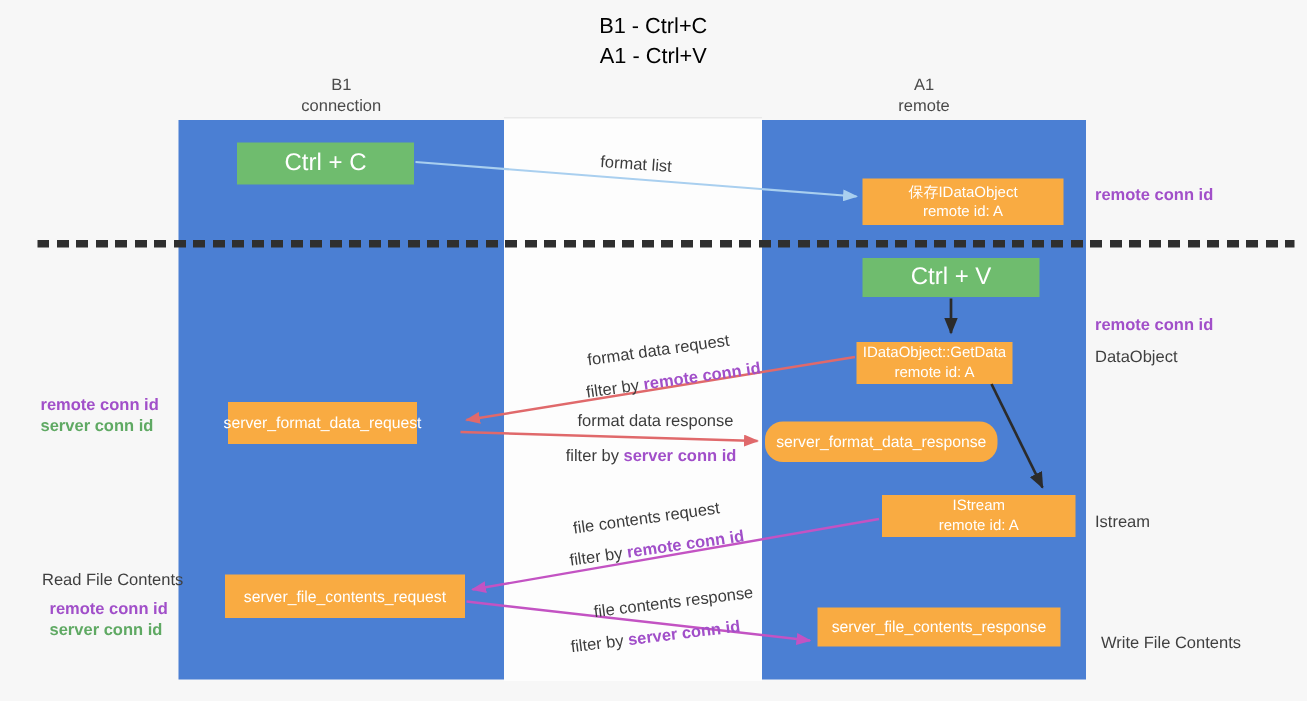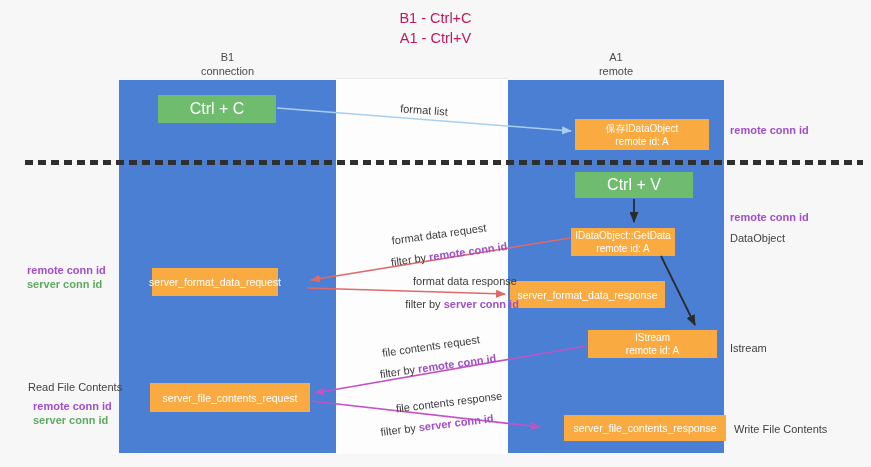--- a/index.html
+++ b/index.html
@@ -1,37 +1,37 @@
 <!DOCTYPE html>
 <html><head>
 <meta charset="utf-8">
 <style>
   html,body{margin:0;padding:0;background:#f7f7f7;}
   .canvas{position:relative;width:871px;height:467px;background:#f7f7f7;overflow:hidden;
           font-family:"Liberation Sans", sans-serif;color:#3f3f3f;}
   .abs{position:absolute;}
-  .title{left:0;right:0;top:8px;text-align:center;font-size:14.5px;line-height:20px;color:#be185d;}
+  .title{left:0;right:0;top:8px;text-align:center;font-size:14.5px;line-height:20px;color:#000000;}
   .lane{background:#4b7fd3;top:80px;height:373px;}
   .lane-left{left:119px;width:217px;}
   .lane-right{left:508px;width:216px;}
   .mid-band{left:336px;width:172px;top:78px;height:375px;background:#fdfdfd;border-top:1px solid #e9e9e9;}
   .lane-header{top:50px;width:217px;text-align:center;font-size:11px;line-height:14px;color:#4a4a4a;}
   .dashed{left:25px;width:838px;top:160px;height:5px;
           background:repeating-linear-gradient(90deg,#2f2f2f 0 8px,rgba(0,0,0,0) 8px 13px);}
   .box{display:flex;flex-direction:column;align-items:center;justify-content:center;
        color:#fff;text-align:center;z-index:3;}
   .green{background:#6fbc6e;font-size:16px;}
   .orange{background:#f9ab42;font-size:10.5px;}
   .two{font-size:10px;line-height:13px;}
   svg.overlay{left:0;top:0;z-index:4;pointer-events:none;}
   .flabel{font-size:11px;color:#3c3c3c;white-space:nowrap;z-index:5;}
   .rotm8{transform:translate(-50%,-50%) rotate(-8deg);}
   .rotm7{transform:translate(-50%,-50%) rotate(-7deg);}
   .rotp4{transform:translate(-50%,-50%) rotate(4deg);}
-  .ctr{transform:translate(-50%,-50%);margin-left:28px;}
+  .ctr{transform:translate(-50%,-50%);}
   .purple{color:#a14fc9;font-weight:bold;}
   .greentx{color:#5fa963;font-weight:bold;}
   .sidebold{font-size:11px;font-weight:bold;line-height:13.5px;white-space:nowrap;}
   .sideplain{font-size:11px;color:#3f3f3f;white-space:nowrap;}
 </style>
 </head>
 <body>
 
 <div class="canvas">
 
@@ -70,34 +70,34 @@
 
   <div class="abs box orange two" style="left:571px;top:228px;width:104px;height:28px;">
     <div>IDataObject::GetData</div>
     <div>remote id: A</div>
   </div>
 
   <div class="abs box orange" style="left:152px;top:268px;width:126px;height:28px;">
     <span>server_format_data_request</span>
   </div>
 
-  <div class="abs box orange" style="left:510px;top:281px;width:155px;height:27px;">
+  <div class="abs box orange" style="left:510px;top:281px;width:155px;height:27px;border-radius:12px;">
     <span>server_format_data_response</span>
   </div>
 
   <div class="abs box orange two" style="left:588px;top:330px;width:129px;height:28px;">
     <div>IStream</div>
     <div>remote id: A</div>
   </div>
 
   <div class="abs box orange" style="left:150px;top:383px;width:160px;height:29px;">
     <span>server_file_contents_request</span>
   </div>
 
-  <div class="abs box orange" style="left:545px;top:415px;width:162px;height:26px;margin-left:19px;">
+  <div class="abs box orange" style="left:545px;top:405px;width:162px;height:26px;">
     <span>server_file_contents_response</span>
   </div>
 
   <svg class="abs overlay" width="871" height="467">
     <defs>
       <marker id="mblue" markerUnits="userSpaceOnUse" markerWidth="10" markerHeight="8" refX="9" refY="4" orient="auto">
         <path d="M0,0 L10,4 L0,8 z" fill="#a9cfef"></path>
       </marker>
       <marker id="mblack" markerUnits="userSpaceOnUse" markerWidth="11" markerHeight="9" refX="10" refY="4.5" orient="auto">
         <path d="M0,0 L11,4.5 L0,9 z" fill="#2b2b2b"></path>

